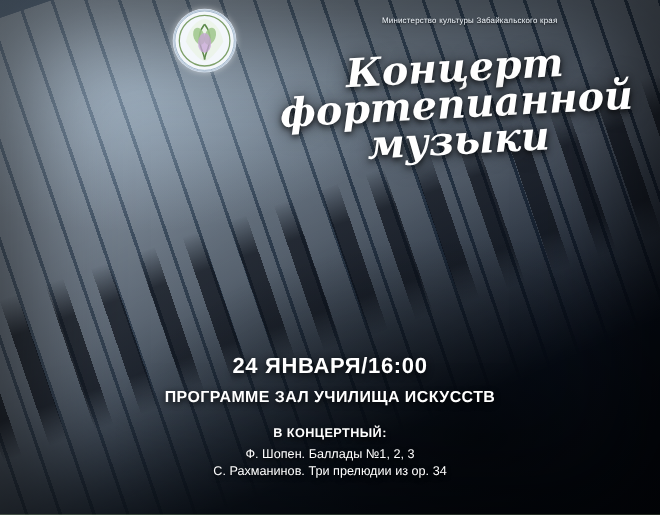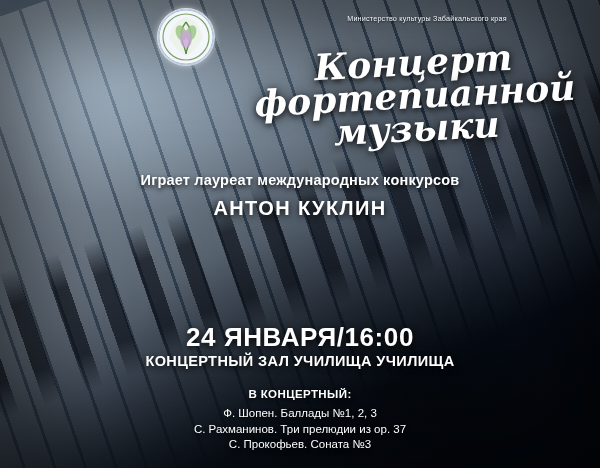--- a/index.html
+++ b/index.html
@@ -161,21 +161,21 @@
     text-shadow: 0 2px 6px rgba(0,0,0,0.9);
   }
 
   
   .datetime {
     position: absolute;
     top: 322px;
     left: 0;
     right: 0;
     text-align: center;
-    font-size: 26px;
+    font-size: 20px;
     font-weight: bold;
     letter-spacing: 0.6px;
     color: #ffffff;
     text-shadow: 0 2px 7px rgba(0,0,0,0.95);
   }
   .venue {
     position: absolute;
     top: 353px;
     left: 0;
     right: 0;
@@ -243,31 +243,26 @@
         <div>Министерство культуры Забайкальского края</div>
       </div>
     </div>
 
     <div class="title">
       <span class="l1">Концерт</span>
       <span class="l2">фортепианной</span>
       <span class="l3">музыки</span>
     </div>
 
-    <div class="performer">
-      <div class="lead">Играет лауреат международных конкурсов</div>
-      <div class="name">АНТОН КУКЛИН</div>
-    </div>
 
     <div class="datetime">24 ЯНВАРЯ/16:00</div>
-    <div class="venue">КОНЦЕРТНЫЙ ЗАЛ УЧИЛИЩА УЧИЛИЩА</div>
+    <div class="venue">ПРОГРАММЕ ЗАЛ УЧИЛИЩА ИСКУССТВ</div>
 
     <div class="program">
       <div class="ptitle">В КОНЦЕРТНЫЙ:</div>
       <ul>
         <li>Ф. Шопен. Баллады №1, 2, 3</li>
-        <li>С. Рахманинов. Три прелюдии из ор. 37</li>
-        <li>С. Прокофьев. Соната №3</li>
+        <li>С. Рахманинов. Три прелюдии из ор. 34</li>
       </ul>
     </div>
 
   </div>
 </div>
 
 </body></html>

